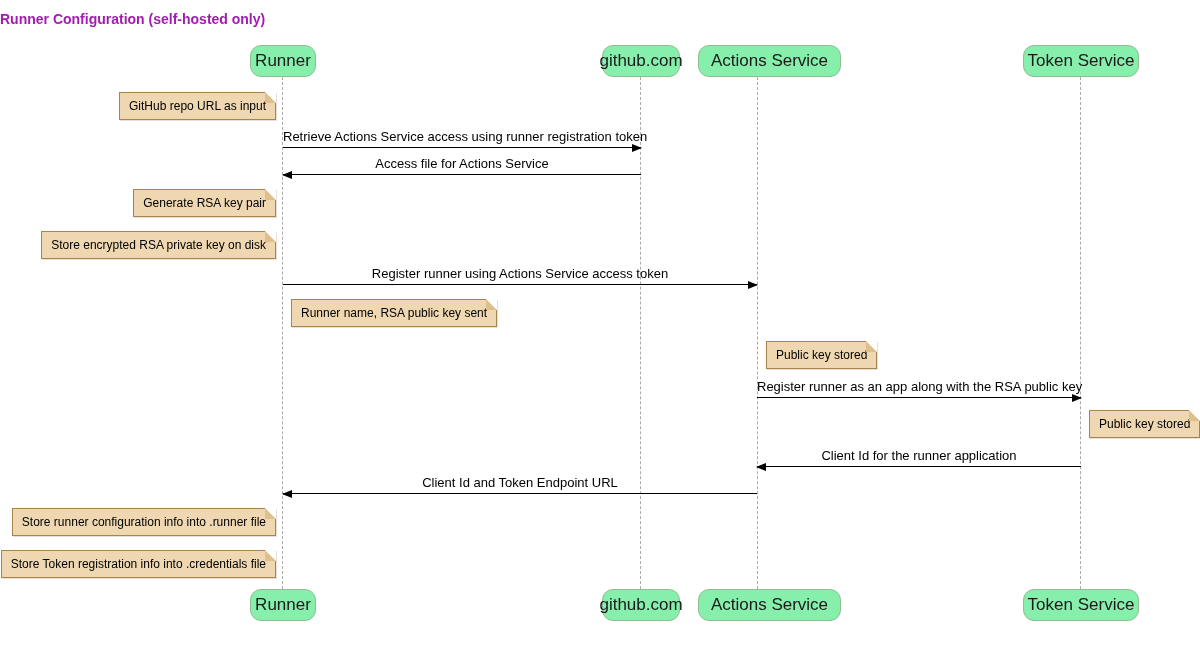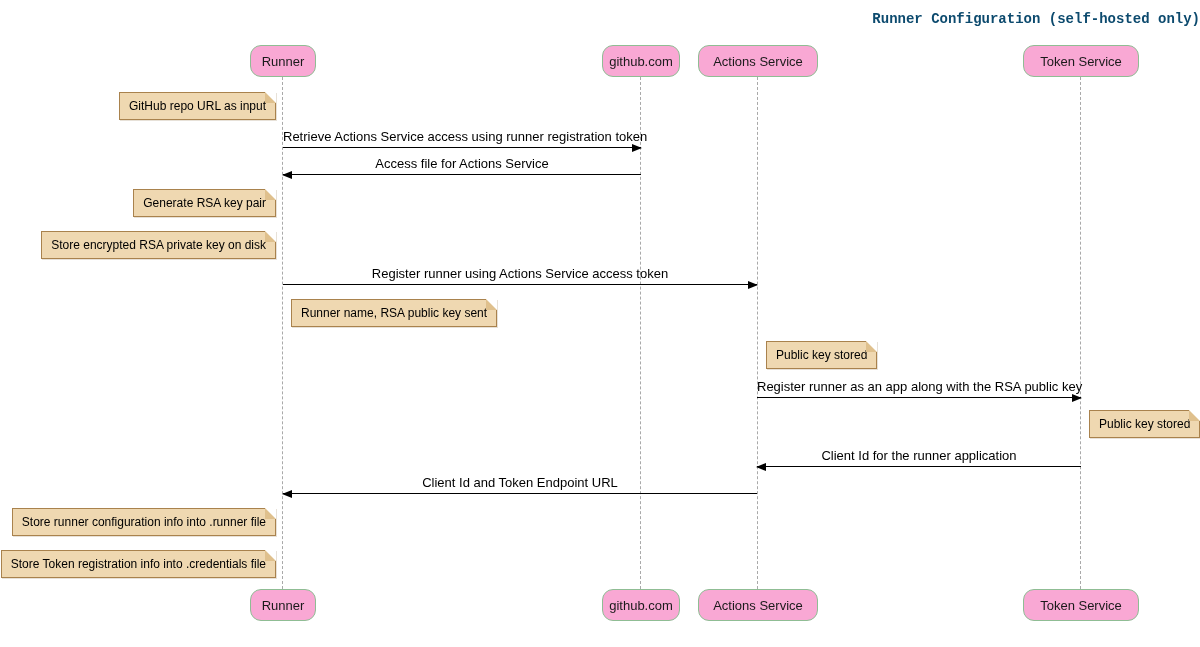--- a/index.html
+++ b/index.html
@@ -10,47 +10,46 @@
     background: #ffffff;
     font-family: "Liberation Sans", sans-serif;
     color: #111111;
     overflow: hidden;
   }
 
   
   .diagram-title {
     position: absolute;
     top: 11px; left: 0; width: 1200px;
-    text-align: right;
+    text-align: left;
     font-size: 14px;
     font-weight: bold;
-    color: #0c4a6e;
-    font-family: Liberation Mono, monospace;
+    color: #a21caf;
   }
 
   
   .participant {
     position: absolute;
     height: 32px;
-    background: #f9a8d4;
+    background: #86efac;
     border: 1px solid #8fbd94;
     border-radius: 11px;
     display: flex;
     align-items: center;
     justify-content: center;
-    font-size: 13px;
+    font-size: 17px;
     color: #1a1a1a;
     box-sizing: border-box;
     white-space: nowrap;
   }
   .row-top    { top: 45px; }
   .row-bottom { top: 589px; }
   .p-runner  { left: 250px;  width: 66px;  }
   .p-github  { left: 602px;  width: 78px;  }
-  .p-actions { left: 698px;  width: 120px; }
+  .p-actions { left: 698px;  width: 143px; }
   .p-token   { left: 1023px; width: 116px; }
 
   
   .lifeline {
     position: absolute;
     top: 77px;
     height: 512px;
     width: 0;
     border-left: 1px dashed #a9a9a9;
   }

